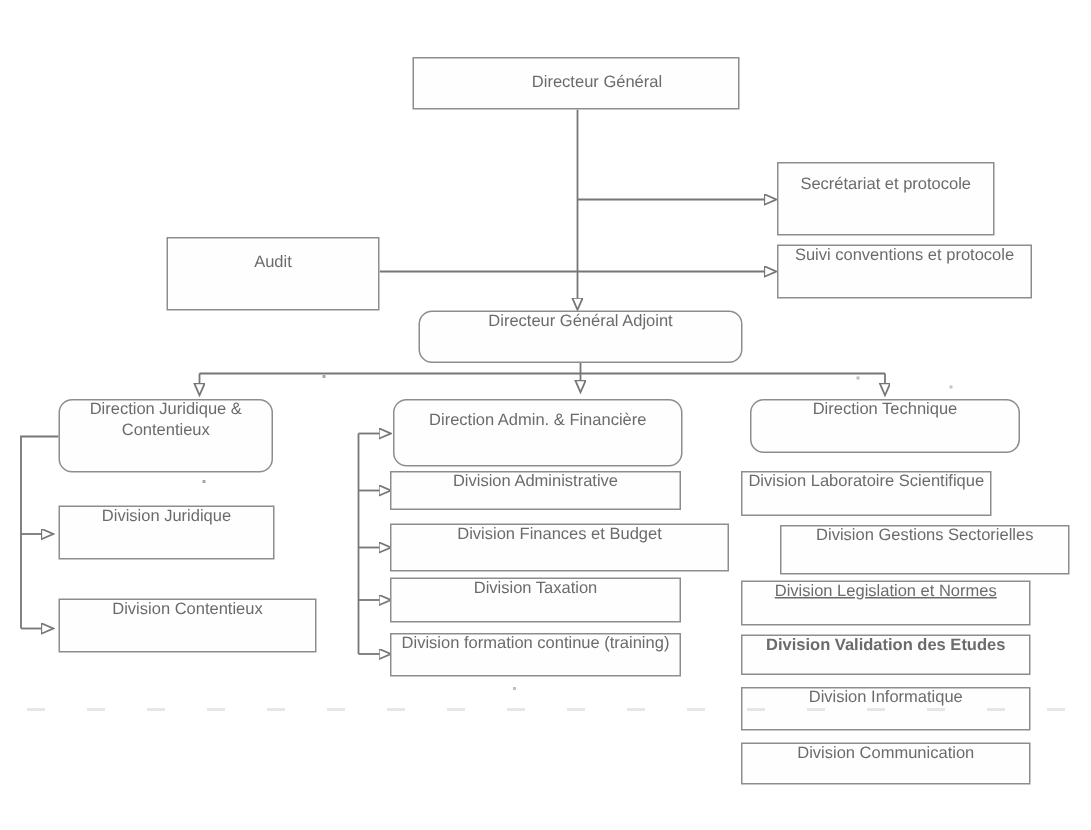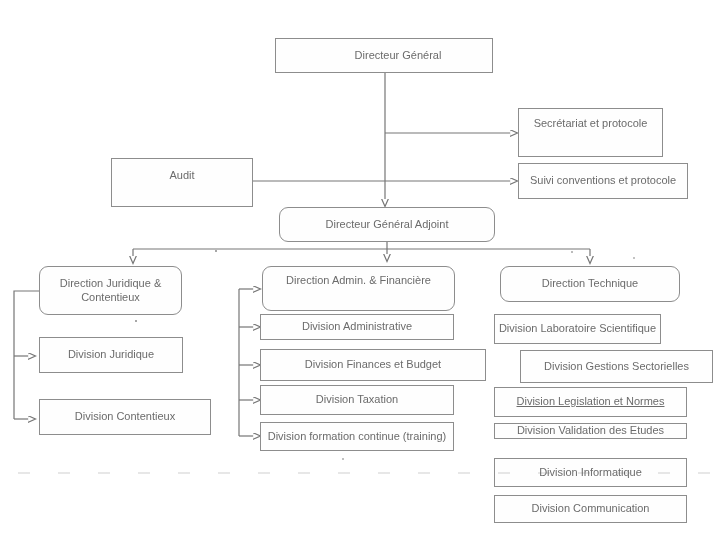--- a/index.html
+++ b/index.html
@@ -6,21 +6,21 @@
   html,body{margin:0;padding:0;background:#ffffff;}
   #page{
     position:relative;width:727px;height:553px;background:#ffffff;
     font-family:"Liberation Sans",sans-serif;overflow:hidden;
   }
   #wires{position:absolute;left:0;top:0;width:727px;height:553px;}
   #wires path,#wires line,#wires polyline{stroke:#767676;stroke-width:1.2;fill:none;}
   .node{
     position:absolute;box-sizing:border-box;border:1px solid #8d8d8d;background:#fefefe;
     color:#6b6b6b;font-size:11px;line-height:1.25;text-align:center;
-    display:flex;align-items:center;justify-content:center;padding:0 4px;
+    display:flex;justify-content:center;padding:0 4px;
   }
   .lbl{white-space:nowrap;}
   .rounded{border-radius:9px;}
   .top-align{align-items:flex-start;}
 
   #directeur-general{left:275px;top:38px;width:218px;height:35px;padding-left:32px;}
   #secretariat{left:518px;top:108px;width:145px;height:49px;padding-top:8px;}
   #audit{left:111px;top:158px;width:142px;height:49px;padding-top:10px;}
   #suivi{left:518px;top:163px;width:170px;height:36px;}
   #dga{left:279px;top:207px;width:216px;height:35px;}
@@ -30,21 +30,21 @@
   #dir-technique{left:500px;top:266px;width:180px;height:36px;}
   #div-juridique{left:39px;top:337px;width:144px;height:36px;}
   #div-contentieux{left:39px;top:399px;width:172px;height:36px;}
   #div-administrative{left:260px;top:314px;width:194px;height:26px;}
   #div-finances{left:260px;top:349px;width:226px;height:32px;}
   #div-taxation{left:260px;top:385px;width:194px;height:30px;}
   #div-formation{left:260px;top:422px;width:194px;height:29px;}
   #div-laboratoire{left:494px;top:314px;width:167px;height:30px;}
   #div-gestions{left:520px;top:350px;width:193px;height:33px;}
   #div-legislation{left:494px;top:387px;width:193px;height:30px;text-decoration:underline;}
-  #div-validation{left:494px;top:423px;width:193px;height:16px;}
+  #div-validation{left:494px;top:423px;width:193px;height:27px;font-weight:bold;}
   #div-informatique{left:494px;top:458px;width:193px;height:29px;}
   #div-communication{left:494px;top:495px;width:193px;height:28px;}
 
   
   .streak{
     position:absolute;left:18px;top:472px;width:695px;height:2px;opacity:.3;
     background:repeating-linear-gradient(90deg,rgba(95,95,95,.5) 0 12px,transparent 12px 40px);
   }
   .specks{
     position:absolute;left:0;top:0;width:2px;height:2px;background:transparent;

